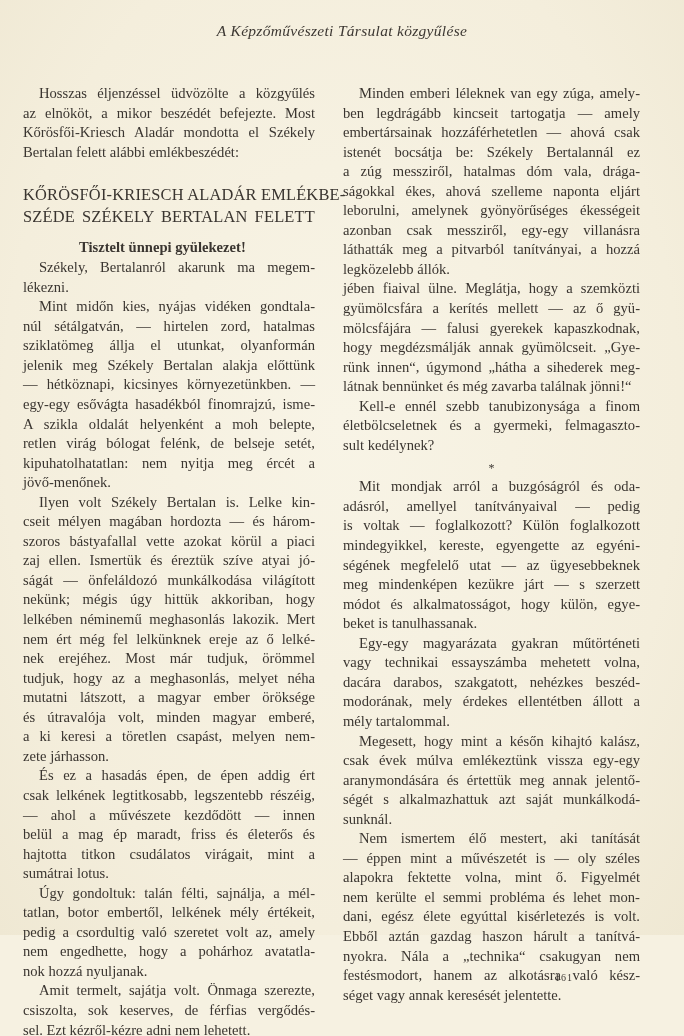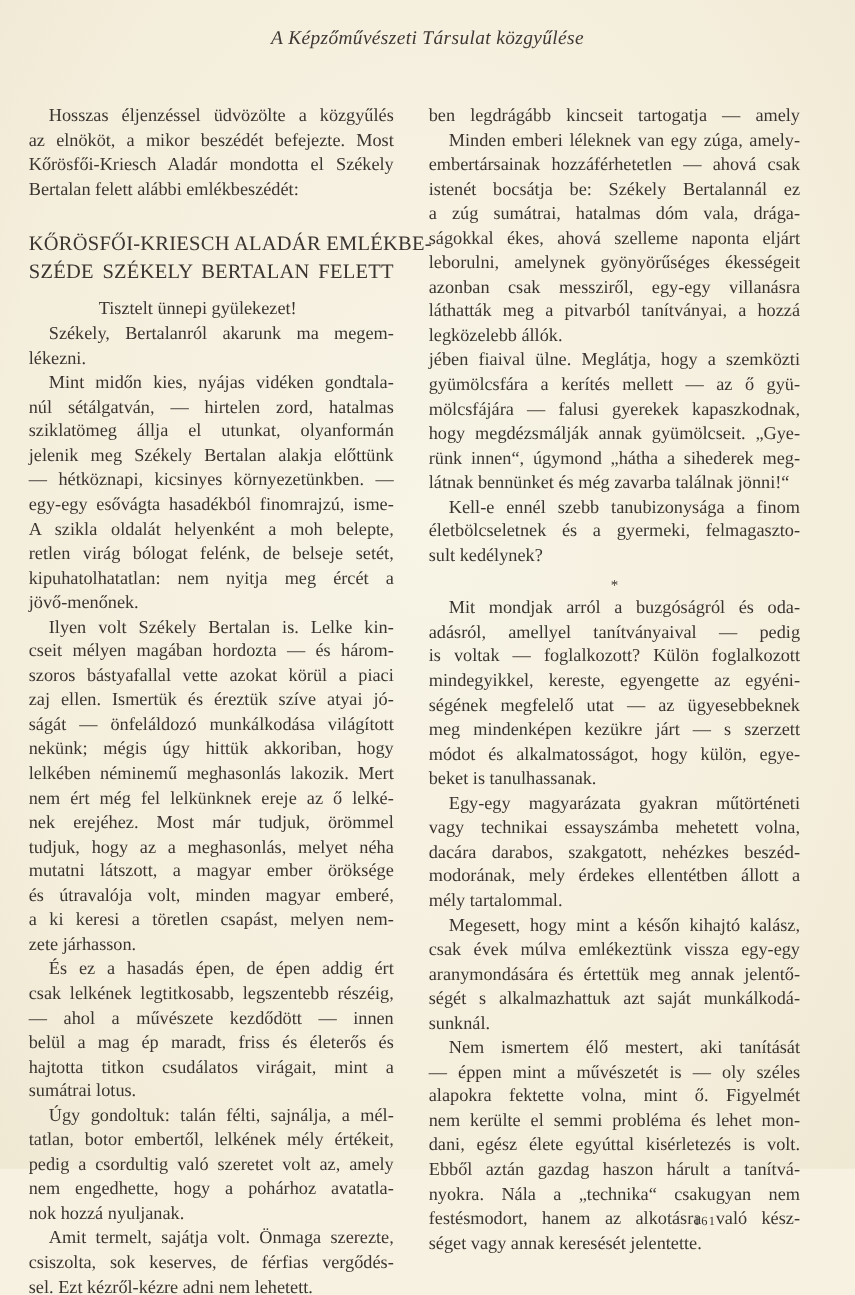--- a/index.html
+++ b/index.html
@@ -42,21 +42,21 @@
   .line.last { text-align-last: left; }
   .line.indent { padding-left: 16px; }
   .heading-line {
     display: block; white-space: nowrap;
     text-align: justify; text-align-last: justify;
     font-size: 16.4px; letter-spacing: 0.2px;
     height: 22px; line-height: 22px;
   }
   .heading { margin-top: 22px; margin-bottom: 8px; }
   .salutation {
-    display: block; padding-left: 56px; height: 22px; line-height: 22px;
+    display: block; padding-left: 56px; height: 22px; line-height: 22px; font-weight: bold;
   }
   .separator {
     display: block; text-align: center; height: 22px; line-height: 26px; font-size: 12px;
   }
   .para { display: block; }
   .page-number {
     position: absolute; top: 972px; left: 555px; width: 40px;
     font-family: "Liberation Serif", serif;
     font-size: 10px; letter-spacing: 1px; color: #3d3833;
   }
@@ -131,25 +131,25 @@
           <span class="line indent">Amit termelt, sajátja volt. Önmaga szerezte,</span>
           <span class="line">csiszolta, sok keserves, de férfias vergődés-</span>
           <span class="line last">sel. Ezt kézről-kézre adni nem lehetett.</span>
         </div>
       </div>
   </div>
 
   <div class="column col-right">
     <div id="right-paras-1">
         <div class="para">
+          <span class="line indent">Minden emberi léleknek van egy zúga, amely-</span>
           <span class="line">ben legdrágább kincseit tartogatja — amely</span>
-          <span class="line indent">Minden emberi léleknek van egy zúga, amely-</span>
           <span class="line">embertársainak hozzáférhetetlen — ahová csak</span>
           <span class="line">istenét bocsátja be: Székely Bertalannál ez</span>
-          <span class="line">a zúg sumátrai, hatalmas dóm vala, drága-</span>
+          <span class="line">a zúg messziről, hatalmas dóm vala, drága-</span>
           <span class="line">ságokkal ékes, ahová szelleme naponta eljárt</span>
           <span class="line">leborulni, amelynek gyönyörűséges ékességeit</span>
           <span class="line">azonban csak messziről, egy-egy villanásra</span>
           <span class="line">láthatták meg a pitvarból tanítványai, a hozzá</span>
           <span class="line last">legközelebb állók.</span>
         </div>
         <div class="para">
           <span class="line">jében fiaival ülne. Meglátja, hogy a szemközti</span>
           <span class="line">gyümölcsfára a kerítés mellett — az ő gyü-</span>
           <span class="line">mölcsfájára — falusi gyerekek kapaszkodnak,</span>

